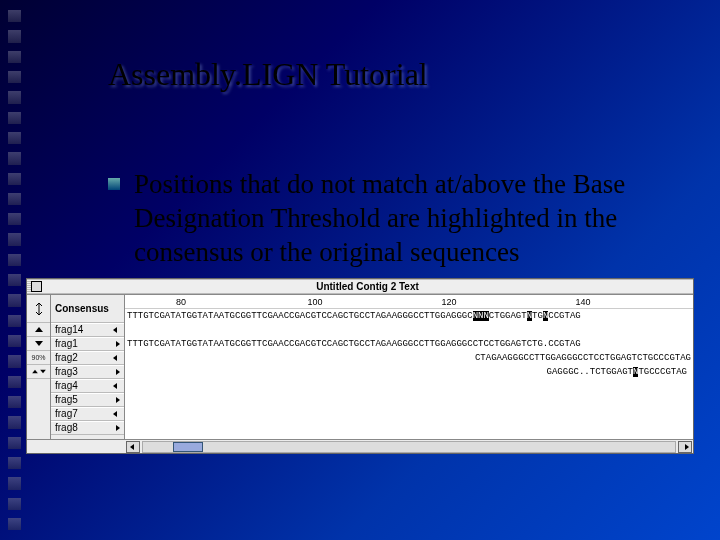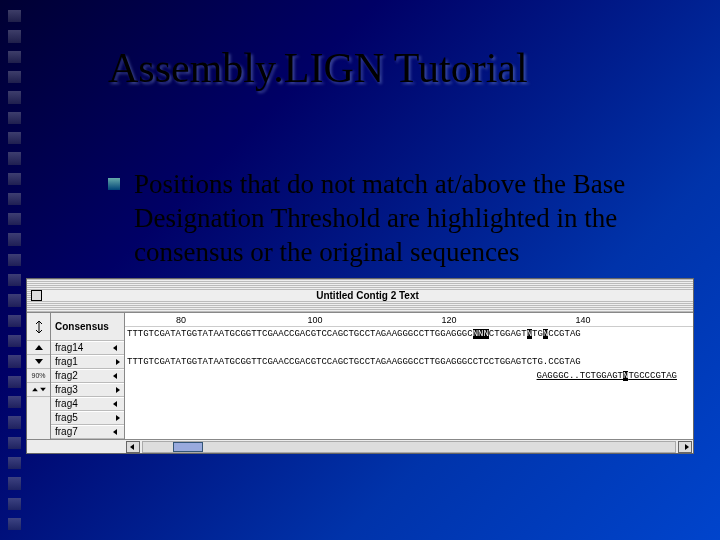--- a/index.html
+++ b/index.html
@@ -15,22 +15,22 @@
     left: 8px; top: 10px; bottom: 10px; width: 18px;
     display: flex; flex-direction: column; gap: 8px;
   }
   .side-dots span {
     display: block; width: 13px; height: 13px;
     background: linear-gradient(180deg, #668 0%, #335 100%);
     opacity: 0.6;
   }
   .slide-title {
     position: absolute;
-    left: 108px; top: 44px;
-    font-size: 42px;
+    left: 108px; top: 56px;
+    font-size: 32px;
     color: #000;
     font-weight: 400;
     text-shadow: 2px 2px 3px rgba(120,140,200,.5);
   }
   .slide-body {
     position: absolute;
     left: 108px; top: 168px; right: 40px;
     font-size: 27px;
     color: #000;
     line-height: 1.25;
@@ -45,21 +45,21 @@
     position: absolute;
     left: 26px; right: 26px; top: 278px;
     height: 176px;
     background: #ececec;
     border: 1px solid #666;
     font-family: Geneva, Helvetica, Arial, sans-serif;
     font-size: 10px;
     display: flex; flex-direction: column;
   }
   .app-titlebar {
-    height: 34px;
+    height: 16px;
     display: flex; align-items: center;
     background: repeating-linear-gradient(0deg, #bbb 0, #bbb 1px, #eee 1px, #eee 2px);
     border-bottom: 1px solid #888;
   }
   .app-titlebar .closebox {
     width: 11px; height: 11px; margin-left: 4px;
     background: #ddd; border: 1px solid #000;
   }
   .app-titlebar .title {
     flex: 1; text-align: center; font-weight: bold; font-size: 10px;
@@ -235,21 +235,22 @@
       <div class="ruler" id="ruler">
           <div class="tick" style="left: 56px;">80</div>
           <div class="tick" style="left: 190px;">100</div>
           <div class="tick" style="left: 324px;">120</div>
           <div class="tick" style="left: 458px;">140</div>
         </div>
       <div id="seqrows">
           <div class="seqrow consensus" style="height: 14px;">TTTGTCGATATGGTATAATGCGGTTCGAACCGACGTCCAGCTGCCTAGAAGGGCCTTGGAGGGC<span class="hl">NNN</span>CTGGAGT<span class="hl">N</span>TG<span class="hl">N</span>CCGTAG</div>
           <div class="seqrow"></div>
           <div class="seqrow">TTTGTCGATATGGTATAATGCGGTTCGAACCGACGTCCAGCTGCCTAGAAGGGCCTTGGAGGGCCTCCTGGAGTCTG.CCGTAG</div>
-          <div class="seqrow" style="text-align: right; padding-right: 16px; text-decoration: underline;">GAGGGC..TCTGGAGT<span class="hl">N</span>TGCCCGTAG</div>
+          <div class="seqrow" style="text-align: right; padding-right: 2px;">CTAGAAGGGCCTTGGAGGGCCTCCTGGAGTCTGCCCGTAG</div>
+          <div class="seqrow" style="text-align: right; padding-right: 6px;">GAGGGC..TCTGGAGT<span class="hl">N</span>TGCCCGTAG</div>
           <div class="seqrow"></div>
           <div class="seqrow"></div>
           <div class="seqrow"></div>
           <div class="seqrow"></div>
         </div>
     </div>
   </div>
   <div class="scrollbar-h">
     <div style="width:98px"></div>
     <div class="arrow">

